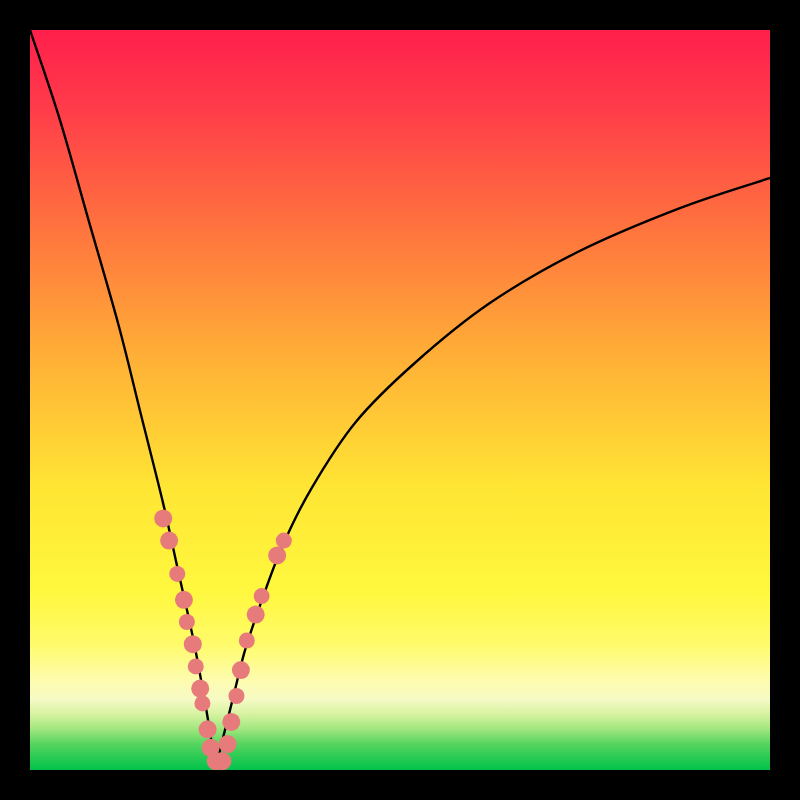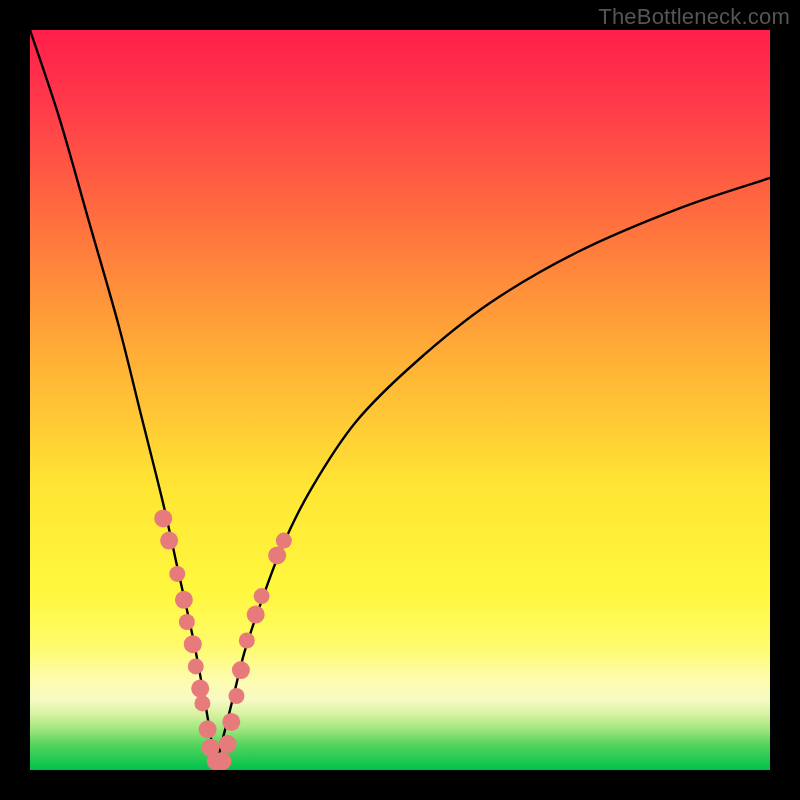--- a/index.html
+++ b/index.html
@@ -50,21 +50,20 @@
     font-size: 22px;
     font-weight: 500;
     letter-spacing: 0.2px;
     user-select: none;
   }
 </style>
 </head>
 <body>
 
 <div class="frame">
-  <div class="watermark">TheBottleneck.com</div>
 
   <div class="plot">
     <svg class="gradient" viewBox="0 0 740 740" preserveAspectRatio="none">
       <defs>
         <linearGradient id="bg" x1="0" y1="0" x2="0" y2="1">
             <stop offset="0.00%" stop-color="#ff1f4b"></stop>
             <stop offset="10.00%" stop-color="#ff3a4a"></stop>
             <stop offset="25.00%" stop-color="#ff6d3f"></stop>
             <stop offset="45.00%" stop-color="#ffb236"></stop>
             <stop offset="62.00%" stop-color="#ffe634"></stop>

